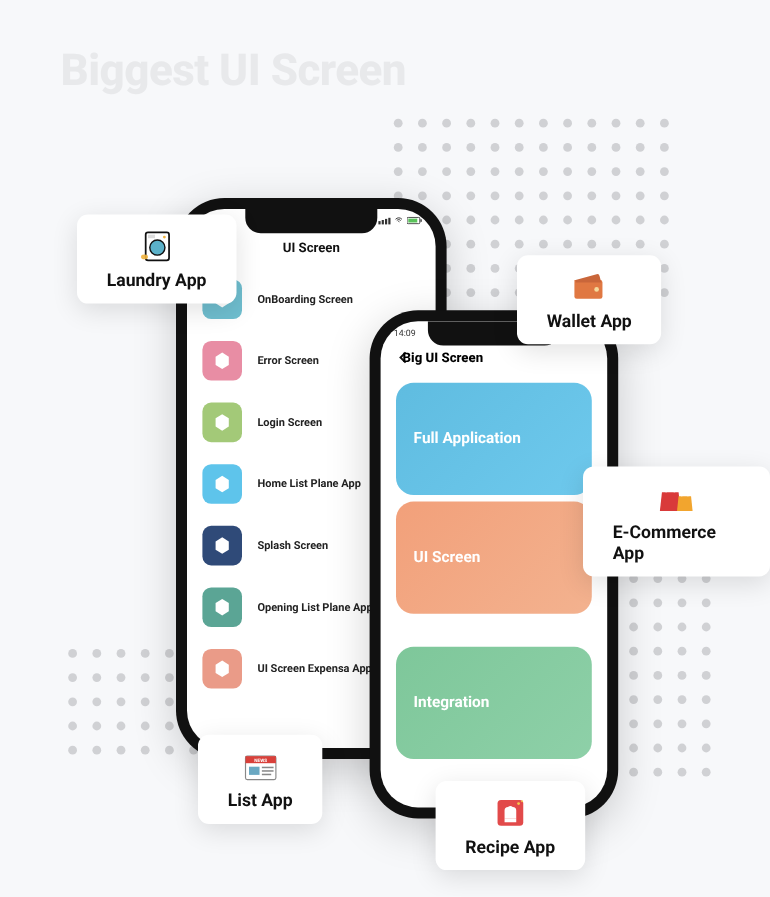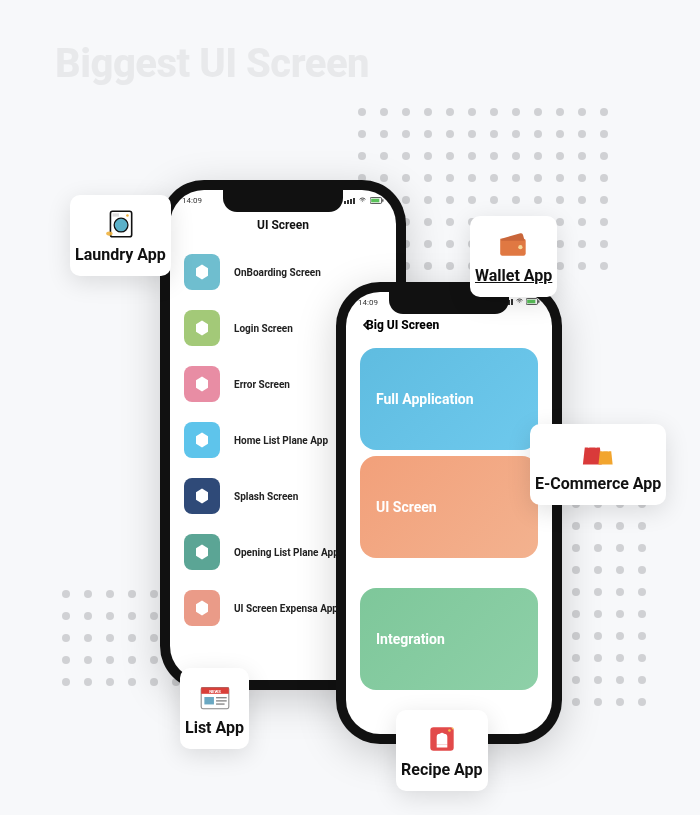--- a/index.html
+++ b/index.html
@@ -111,29 +111,29 @@
   .pf-card-2 { background: linear-gradient(135deg, #f2a07a, #f3b28f); }
   .pf-card-3 { background: linear-gradient(135deg, #7ec79a, #8ed0a8); margin-top: 24px; }
 
   
   .chip {
     position: absolute;
     background: #fff;
     border-radius: 10px;
     box-shadow: 0 6px 24px rgba(0,0,0,0.12);
     display: flex; flex-direction: column; align-items: center; justify-content: center;
-    padding: 12px 5px;
+    padding: 12px 27px;
     z-index: 10;
     font-weight: 700;
     font-size: 16px;
     color: #111;
   }
   .chip .chip-icon { width: 34px; height: 34px; margin-bottom: 4px; display: flex; align-items: center; justify-content: center; }
   .chip-laundry { top: 195px; left: 70px; }
-  .chip-wallet { top: 216px; left: 470px; text-decoration: underline; }
+  .chip-wallet { top: 232px; left: 470px; }
   .chip-ecom { top: 424px; left: 530px; }
   .chip-news { top: 668px; left: 180px; }
   .chip-recipe { top: 710px; left: 396px; }
 
   .signal-bars { display: inline-flex; gap: 1px; align-items: flex-end; }
   .signal-bars span { width: 2px; background: #333; }
 </style>
 </head>
 <body>
 
@@ -358,34 +358,34 @@
     <div class="pb-list">
       <div class="pb-item">
         <div class="pb-icon" style="background:#6fbecf">
             <svg viewBox="0 0 24 24" fill="#fff">
               <path d="M12 2l8 5v10l-8 5-8-5V7z"></path>
             </svg>
           </div>
         <span>OnBoarding Screen</span>
       </div>
       <div class="pb-item">
+        <div class="pb-icon" style="background:#e88da4">
+            <svg viewBox="0 0 24 24" fill="#fff">
+              <path d="M12 2l8 5v10l-8 5-8-5V7z"></path>
+            </svg>
+          </div>
+        <span>Error Screen</span>
+      </div>
+      <div class="pb-item">
         <div class="pb-icon" style="background:#a3c978">
             <svg viewBox="0 0 24 24" fill="#fff">
               <path d="M12 2l8 5v10l-8 5-8-5V7z"></path>
             </svg>
           </div>
         <span>Login Screen</span>
-      </div>
-      <div class="pb-item">
-        <div class="pb-icon" style="background:#e88da4">
-            <svg viewBox="0 0 24 24" fill="#fff">
-              <path d="M12 2l8 5v10l-8 5-8-5V7z"></path>
-            </svg>
-          </div>
-        <span>Error Screen</span>
       </div>
       <div class="pb-item">
         <div class="pb-icon" style="background:#5ec4eb">
             <svg viewBox="0 0 24 24" fill="#fff">
               <path d="M12 2l8 5v10l-8 5-8-5V7z"></path>
             </svg>
           </div>
         <span>Home List Plane App</span>
       </div>
       <div class="pb-item">

